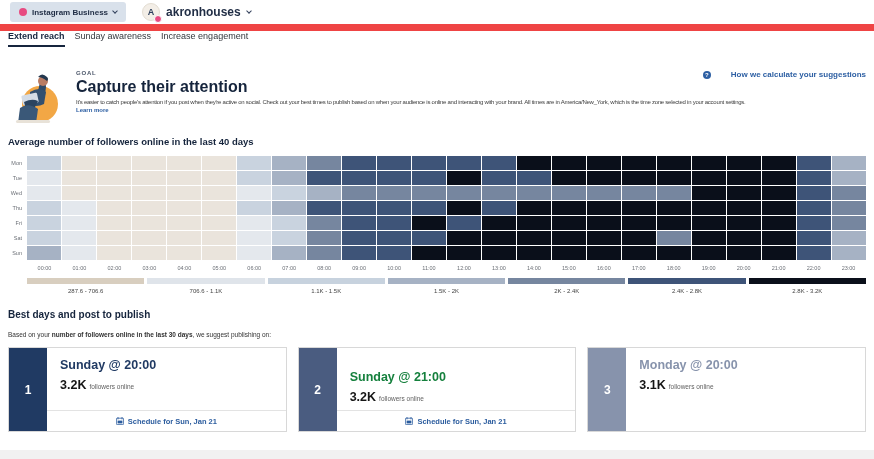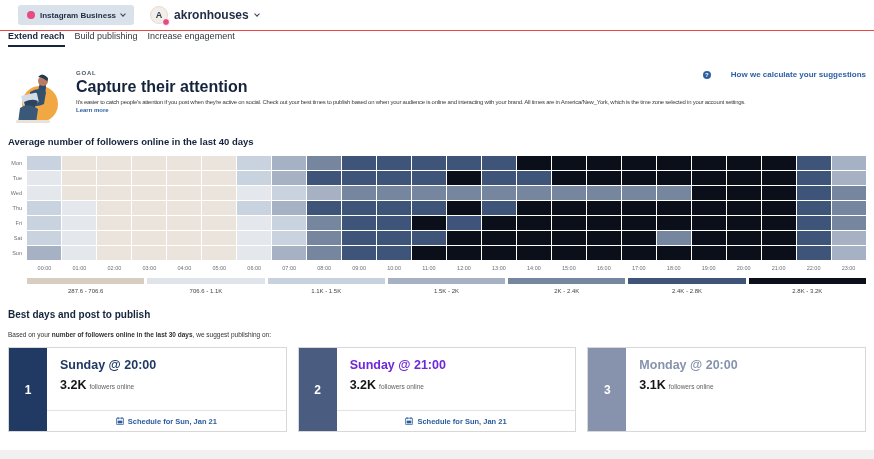--- a/index.html
+++ b/index.html
@@ -1,20 +1,20 @@
 <!DOCTYPE html>
 <html><head>
 <meta charset="utf-8">
 <style>
   * { box-sizing: border-box; margin: 0; padding: 0; }
   html,body { width:874px; height:459px; overflow:hidden; }
   body { font-family:"Liberation Sans", sans-serif; background:#fff; position:relative; color:#222; }
 
   
-  .topbar { height:31px; display:flex; align-items:center; padding:0 18px; border-bottom:1px solid #ef4444; }
+  .topbar { height:31px; display:flex; align-items:center; padding:0 10px; border-bottom:7px solid #ef4444; }
   .net-pill { display:flex; align-items:center; gap:5px; background:#d9e1eb; border-radius:3px; height:20px; padding:0 9px; cursor:pointer; }
   .pink-dot { width:8px; height:8px; border-radius:50%; background:#e74b81; }
   .net-label { font-size:8px; font-weight:bold; color:#1f2c44; }
   .chev { width:4px; height:4px; border-right:1.2px solid #33415c; border-bottom:1.2px solid #33415c; transform:rotate(45deg); margin-top:-2px; }
   .acct { display:flex; align-items:center; margin-left:16px; gap:6px; }
   .avatar { position:relative; width:18px; height:18px; }
   .avatar-circle { width:18px; height:18px; border-radius:50%; background:#f3eee7; border:1px solid #e3ddd2; display:flex; align-items:center; justify-content:center; font-size:9px; font-weight:bold; color:#2c3e5c; }
   .avatar-badge { position:absolute; right:-2px; bottom:-2px; width:8px; height:8px; border-radius:50%; background:#e74b81; border:1px solid #fff; }
   .acct-label { font-size:12px; font-weight:bold; color:#1f2c44; }
 
@@ -81,21 +81,21 @@
       <span class="avatar-circle">A</span>
       <span class="avatar-badge"></span>
     </span>
     <span class="acct-label">akronhouses</span>
     <span class="chev"></span>
   </div>
 </div>
 
 <div class="tabs">
   <div class="tab active">Extend reach</div>
-  <div class="tab">Build publishing</div>
+  <div class="tab">Sunday awareness</div>
   <div class="tab">Increase engagement</div>
 </div>
 
 <div class="goal">
   <svg class="goal-illu" viewBox="0 0 52 56">
     <circle cx="30" cy="36" r="18" fill="#f2a745"></circle>
     <path d="M30 14 q6 -2 6 5 l-1 8 -8 1 z" fill="#2f4a68"></path>
     <circle cx="33" cy="13" r="5" fill="#b97c63"></circle>
     <path d="M28 9 q4 -5 9 0 q2 2 0 4 q-5 -4 -9 -4z" fill="#24394f"></path>
     <path d="M20 24 q10 -6 16 0 l-2 12 q-8 4 -14 0 z" fill="#33506f"></path>
@@ -378,21 +378,21 @@
           </svg>
         <span class="card-cta">Schedule for Sun, Jan 21</span>
       </div>
     </div>
   </div>
 
   <div class="card">
     <div class="card-band" style="background: rgb(74, 92, 128);">2</div>
     <div class="card-body">
       <div class="card-main">
-        <div class="card-time" style="color: #6d28d9;">Sunday @ 21:00</div>
+        <div class="card-time" style="color: #15803d; margin-top: 12px;">Sunday @ 21:00</div>
         <div class="card-count-row">
           <span class="card-count">3.2K</span>
           <span class="card-count-suffix">followers online</span>
         </div>
       </div>
       <div class="card-footer">
         <svg width="8" height="8" viewBox="0 0 10 10">
             <rect x="0.5" y="1.5" width="9" height="8" rx="1" fill="none" stroke="#2b5c9e"></rect>
             <line x1="2.5" y1="0" x2="2.5" y2="3" stroke="#2b5c9e"></line>
             <line x1="7.5" y1="0" x2="7.5" y2="3" stroke="#2b5c9e"></line>

